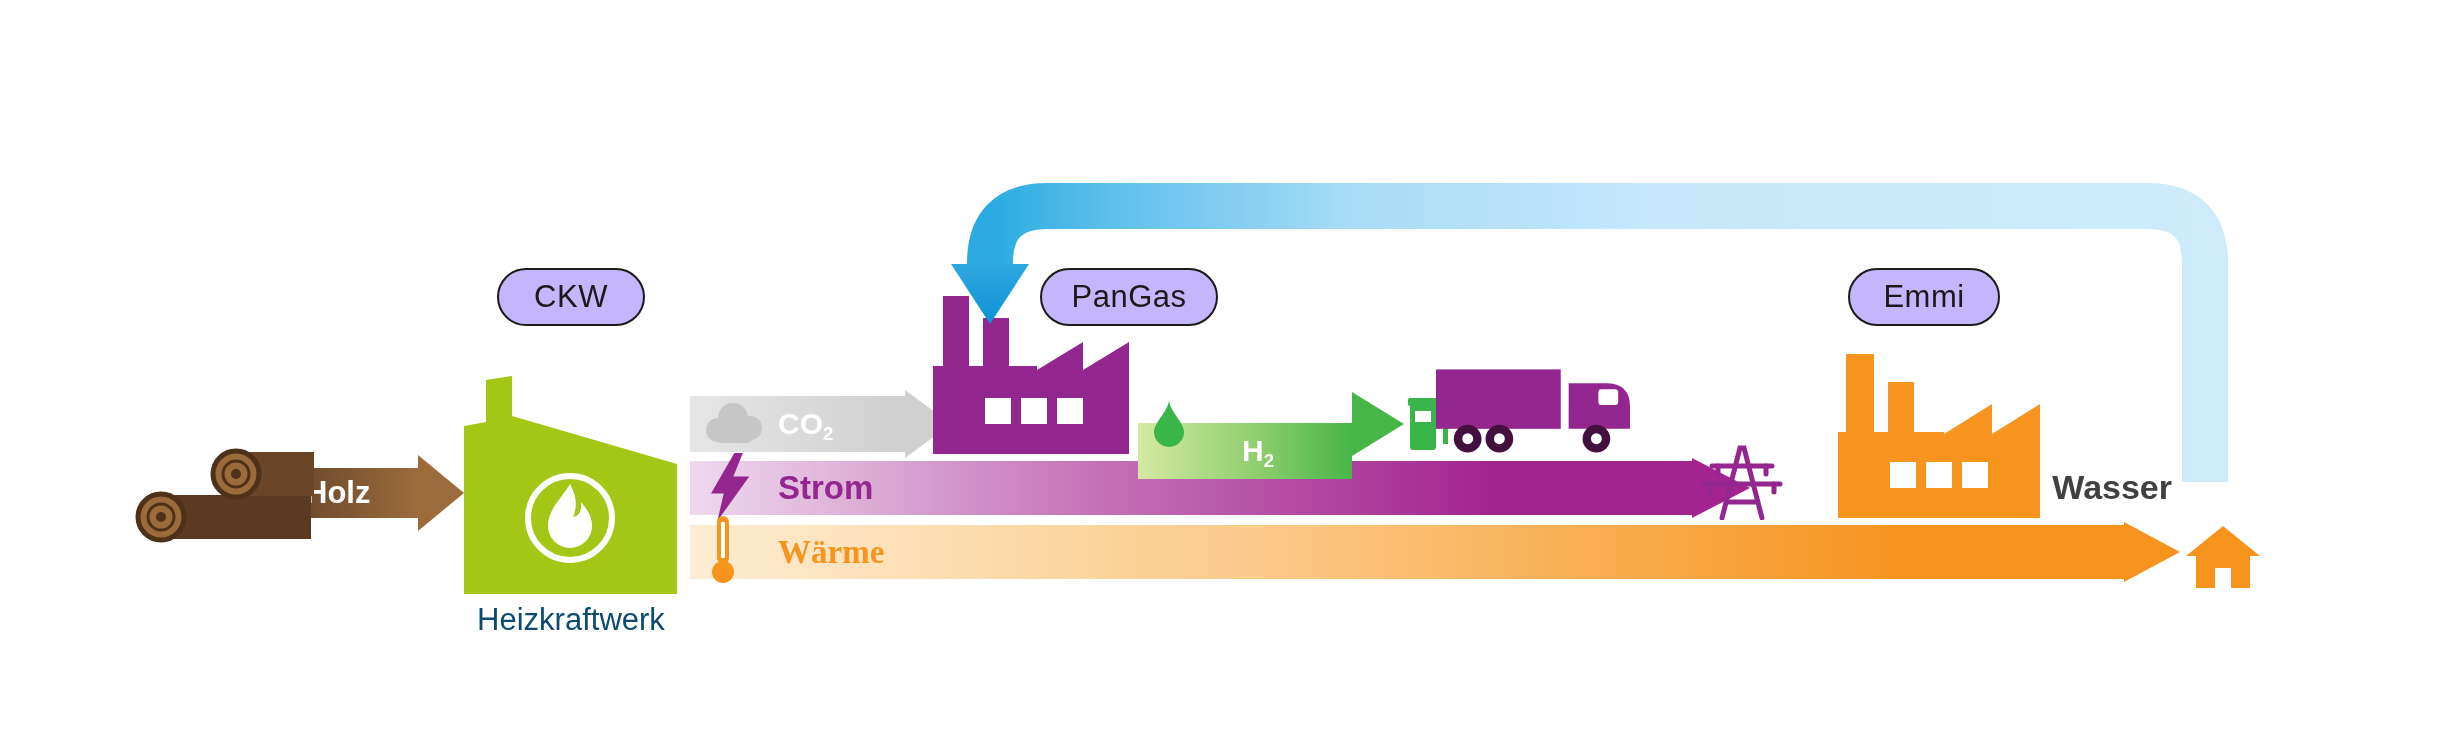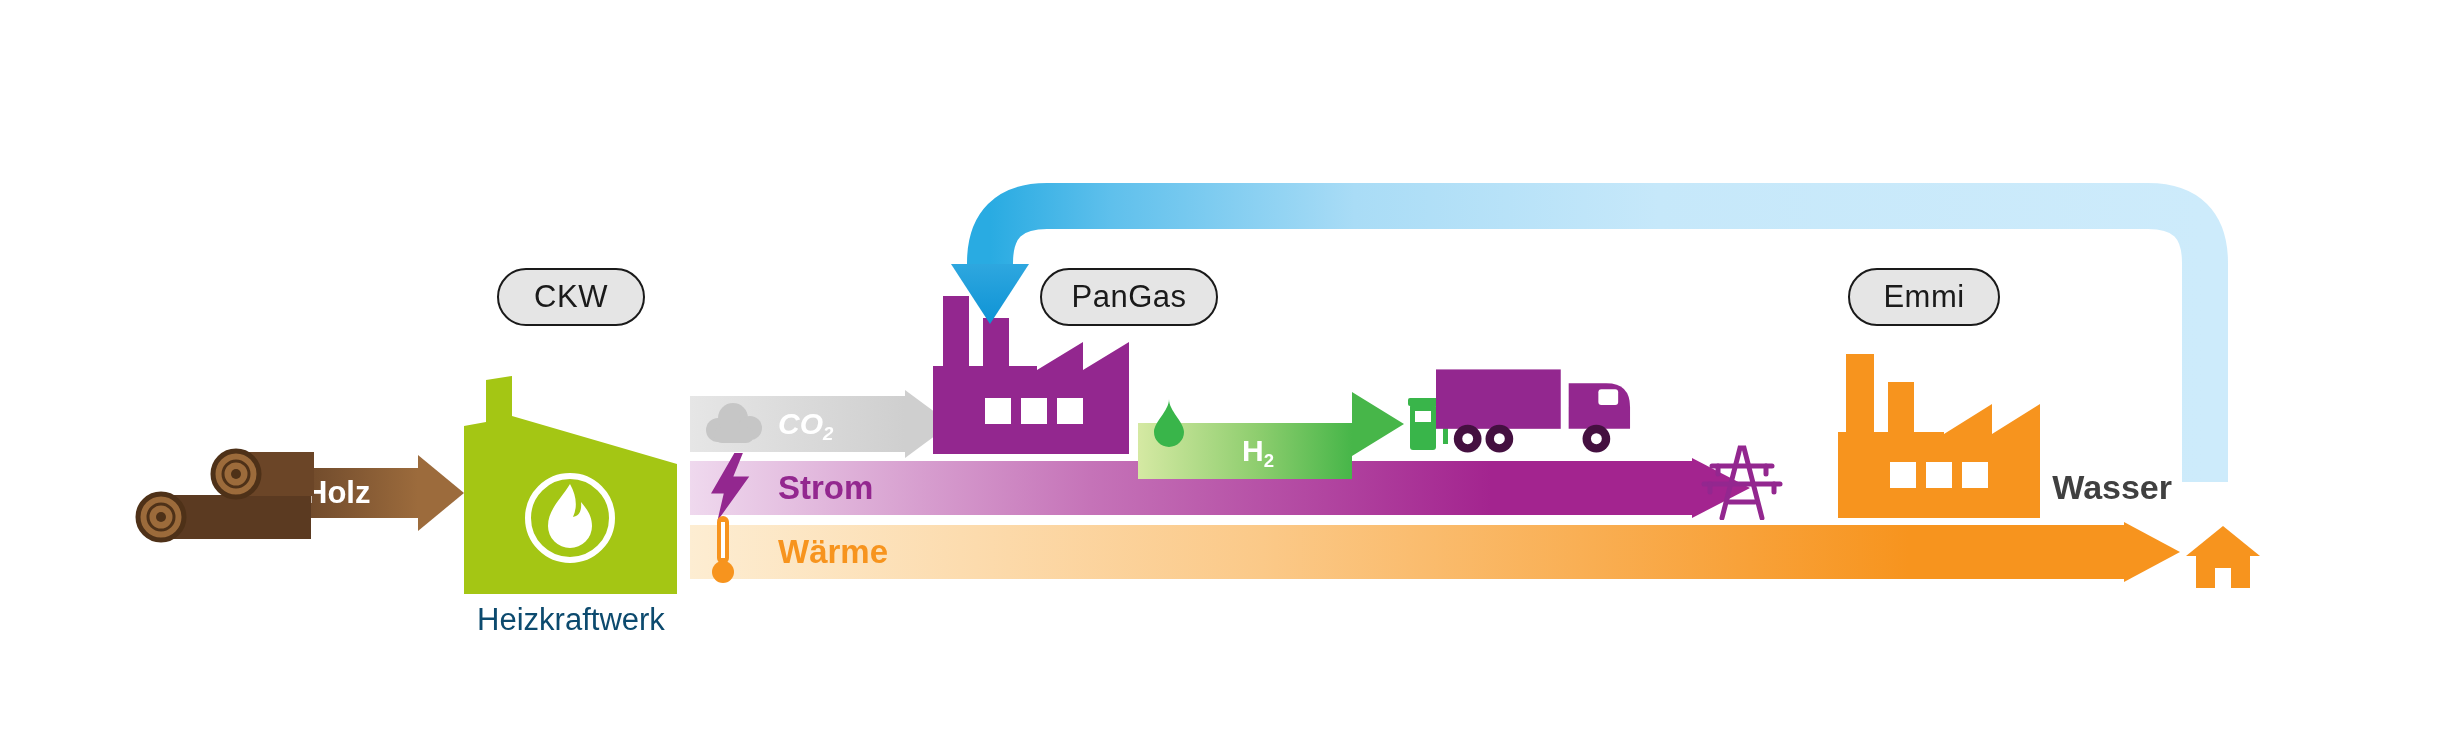--- a/index.html
+++ b/index.html
@@ -4,21 +4,21 @@
 <style>
   html,body{margin:0;padding:0;background:#fff;}
   .canvas{
     position:relative;width:2438px;height:748px;background:#ffffff;overflow:hidden;
     font-family:"Liberation Sans","DejaVu Sans",sans-serif;
   }
   .abs{position:absolute;}
 
   
   .pill{
-    position:absolute;z-index:6;height:58px;background:#e5e5e5;
+    position:absolute;z-index:6;height:58px;background:#c4b5fd;
     border:2.5px solid #1a1a1a;border-radius:32px;
     display:flex;align-items:center;justify-content:center;
     font-size:31px;color:#1a1a1a;letter-spacing:.5px;box-sizing:border-box;
   }
   #pill-ckw{left:497px;top:268px;width:148px;}
   #pill-pangas{left:1040px;top:268px;width:178px;}
   #pill-galliker{left:1428px;top:268px;width:190px;}
   #pill-emmi{left:1848px;top:268px;width:152px;}
 
   
@@ -31,31 +31,31 @@
   .sub{font-size:.62em;position:relative;top:.3em;}
 
   #arrow-holz{left:228px;top:455px;width:280px;height:76px;}
   #arrow-holz .band{top:13px;width:190px;height:50px;padding-left:77px;
     background:linear-gradient(90deg,#54341B 0%,#7A5230 55%,#9C6B3C 100%);}
   #arrow-holz .head{left:190px;top:0;border-width:38px 0 38px 46px;border-color:transparent transparent transparent #9C6B3C;}
   #arrow-holz .flow-label{color:#fff;font-size:31px;}
 
   #arrow-co2{left:690px;top:390px;width:262px;height:68px;}
   #arrow-co2 .band{top:6px;width:215px;height:56px;padding-left:88px;
-    background:linear-gradient(90deg,#E6E6E6 0%,#CFCFCF 100%);font-style:italic;}
+    background:linear-gradient(90deg,#E6E6E6 0%,#CFCFCF 100%);}
   #arrow-co2 .head{left:215px;top:0;border-width:34px 0 34px 46px;border-color:transparent transparent transparent #CFCFCF;}
   #arrow-co2 .flow-label{color:#fff;font-size:30px;}
 
   #arrow-strom{left:690px;top:458px;width:1062px;height:60px;}
   #arrow-strom .band{top:3px;width:1002px;height:54px;padding-left:88px;
     background:linear-gradient(90deg,#EFD9EE 0%,#C573B8 40%,#A3248F 80%,#A3248F 100%);}
   #arrow-strom .head{left:1002px;top:0;border-width:30px 0 30px 58px;border-color:transparent transparent transparent #A3248F;}
   #arrow-strom .flow-label{color:#93278F;font-size:33px;}
 
-  #arrow-waerme{left:690px;top:522px;width:1492px;height:60px;}
+  #arrow-waerme{left:690px;top:522px;width:1492px;height:60px;font-family:Liberation Serif, serif;}
   #arrow-waerme .band{top:3px;width:1434px;height:54px;padding-left:88px;
     background:linear-gradient(90deg,#FDEDD2 0%,#FBC988 40%,#F7941E 85%,#F7941E 100%);}
   #arrow-waerme .head{left:1434px;top:0;border-width:30px 0 30px 56px;border-color:transparent transparent transparent #F7941E;}
   #arrow-waerme .flow-label{color:#F7941E;font-size:33px;}
 
   #arrow-h2{left:1138px;top:392px;width:270px;height:64px;}
   #arrow-h2 .band{top:4px;width:214px;height:56px;padding-left:104px;
     background:linear-gradient(90deg,#D5E9A3 0%,#8FCE6F 55%,#47B649 100%);margin-top:27px;}
   #arrow-h2 .head{left:214px;top:0;border-width:32px 0 32px 52px;border-color:transparent transparent transparent #47B649;}
   #arrow-h2 .flow-label{color:#fff;font-size:30px;}

